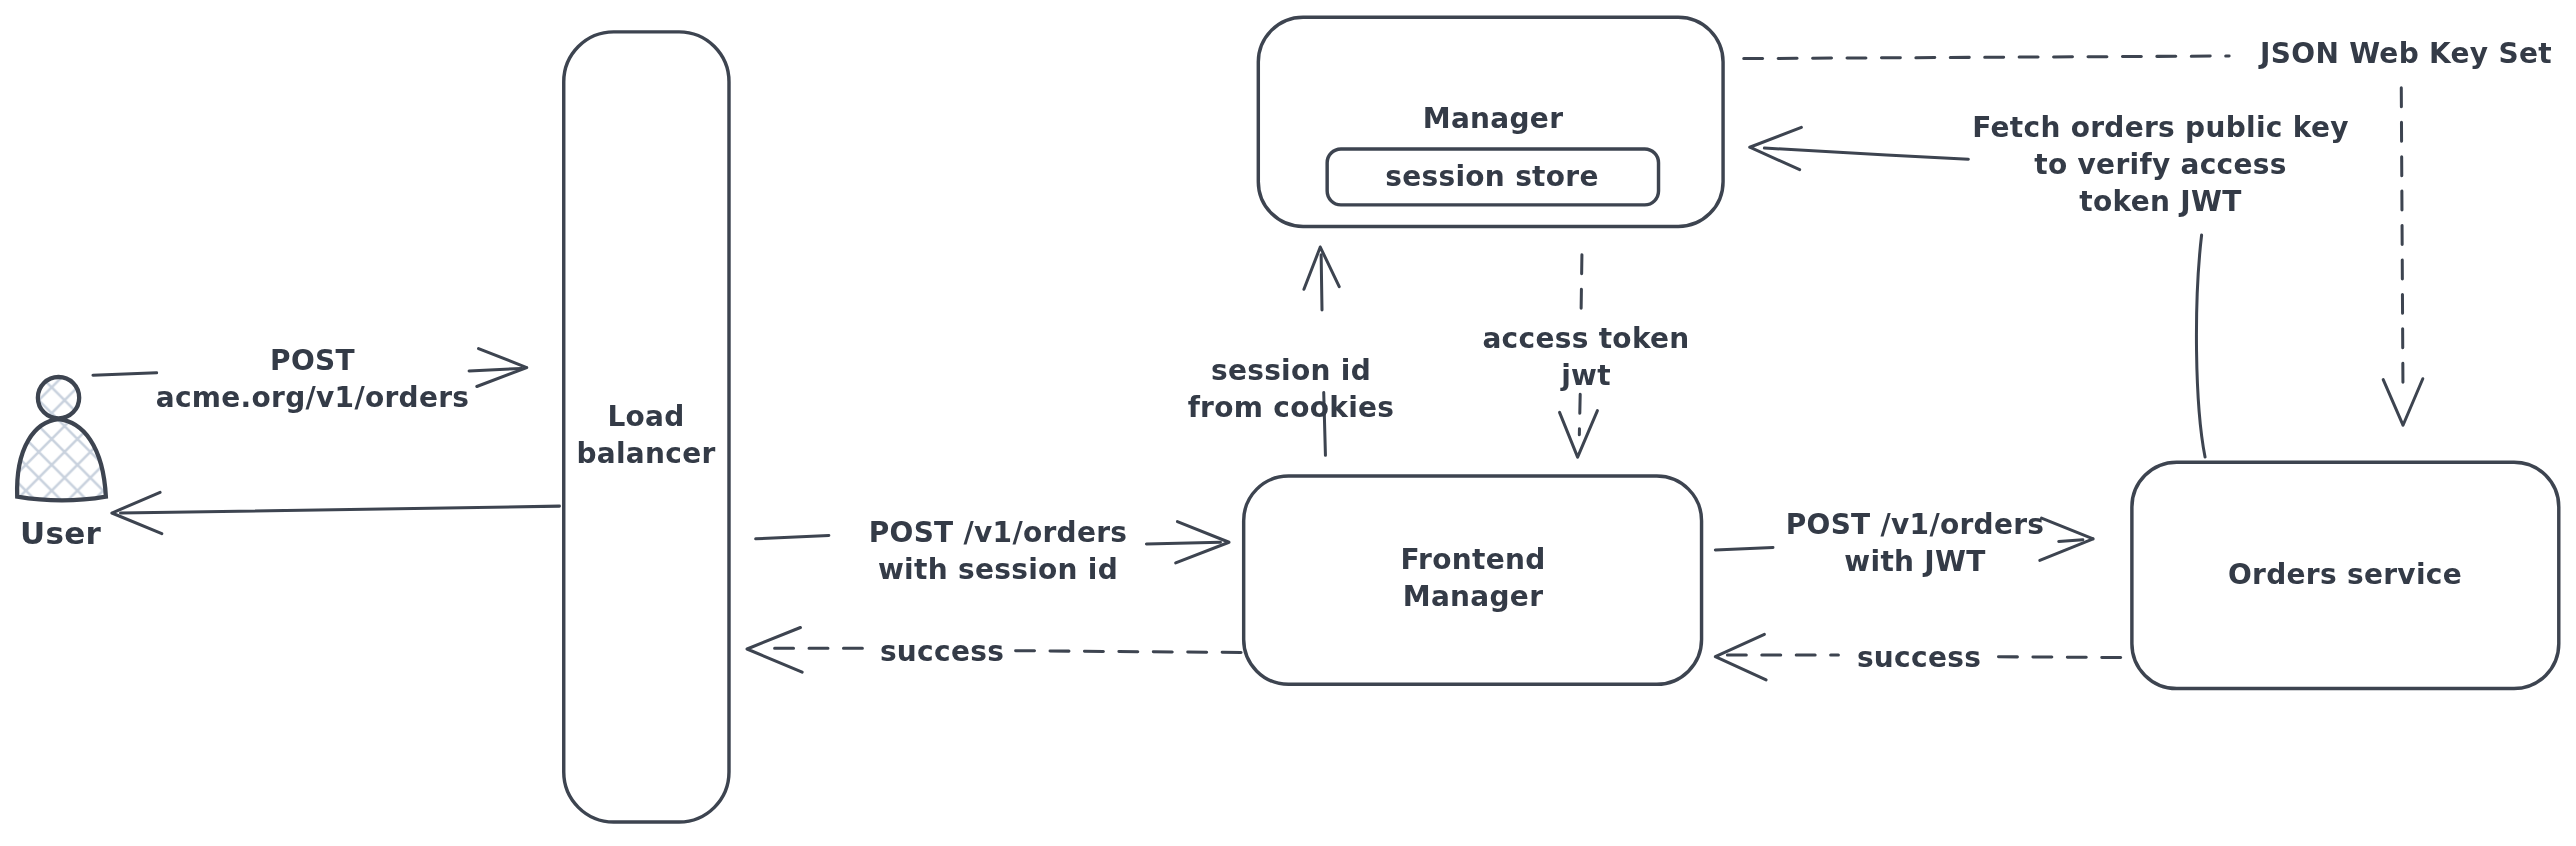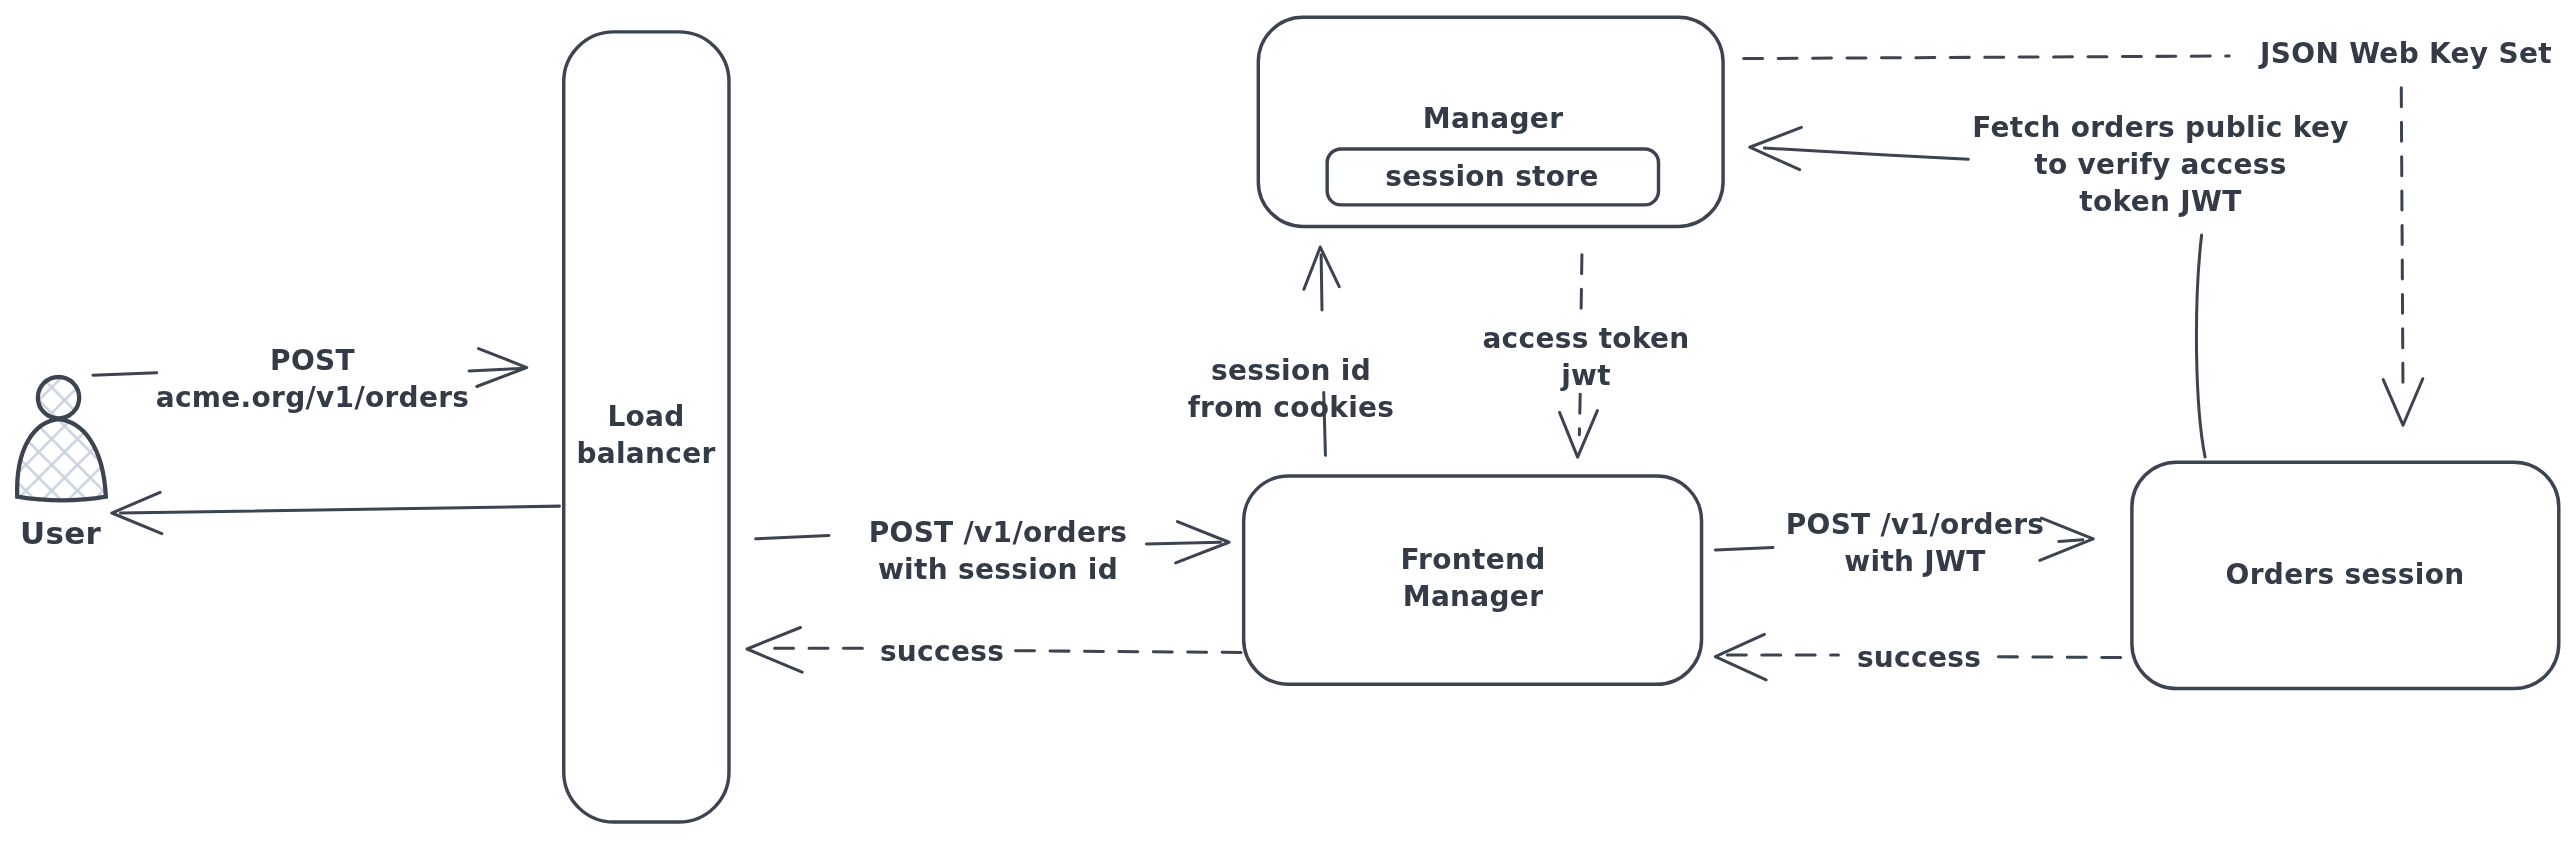--- a/index.html
+++ b/index.html
@@ -113,21 +113,21 @@
     </g>
   </svg>
 
   <div class="lbl big" style="left:-17px;top:515px;width:155px;">User</div>
   <div class="lbl" style="left:517px;top:398px;width:258px;">Load
 balancer</div>
   <div class="lbl" style="left:1364px;top:100px;width:258px;">Manager</div>
   <div class="lbl" style="left:1363px;top:158px;width:258px;">session store</div>
   <div class="lbl" style="left:1344px;top:541px;width:258px;">Frontend
 Manager</div>
-  <div class="lbl" style="left:2216px;top:556px;width:258px;">Orders session</div>
+  <div class="lbl" style="left:2216px;top:556px;width:258px;">Orders service</div>
 
   <div class="lbl" style="left:123px;top:342px;width:379px;">POST
 acme.org/v1/orders</div>
   <div class="lbl" style="left:826px;top:514px;width:344px;">POST /v1/orders
 with session id</div>
   <div class="lbl" style="left:813px;top:633px;width:258px;">success</div>
   <div class="lbl" style="left:1119px;top:313px;width:344px;margin-top:39px;">session id
 from cookies</div>
   <div class="lbl" style="left:1414px;top:320px;width:344px;">access token
 jwt</div>

